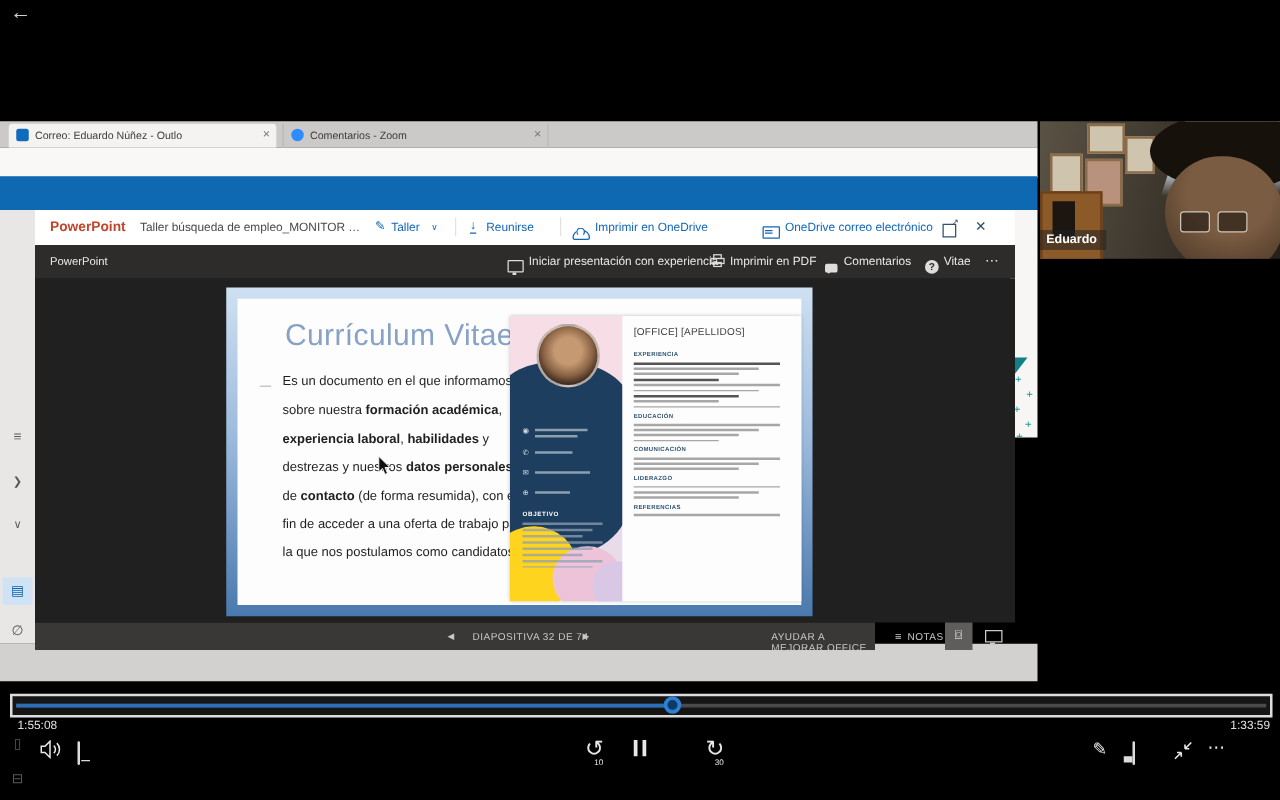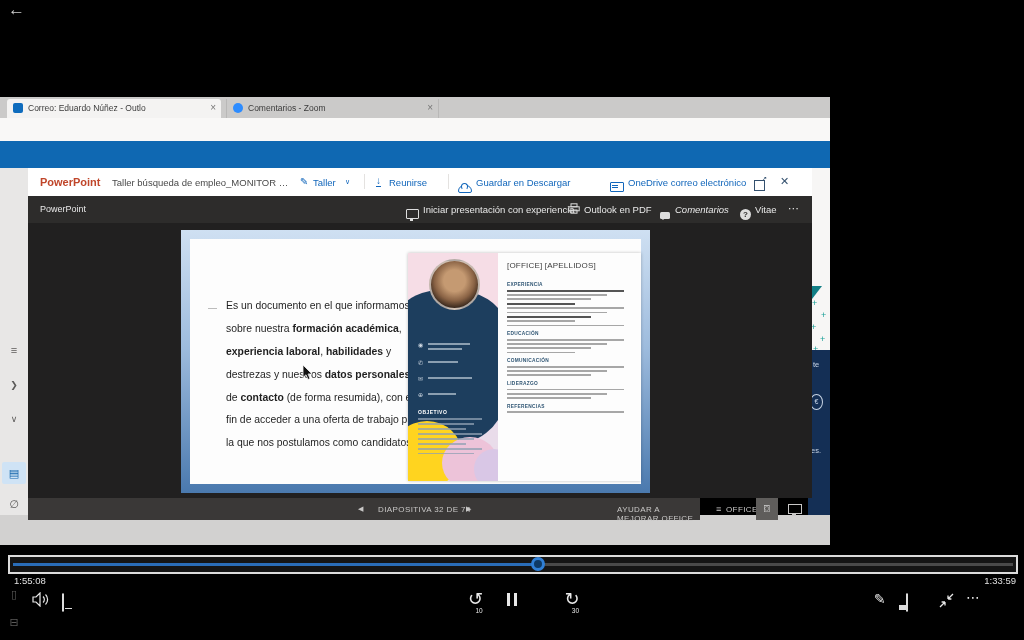--- a/index.html
+++ b/index.html
@@ -278,69 +278,65 @@
 
   
   <div class="abs" id="rrail-light">
     <div id="rrail-wedge"></div>
     <span class="plus" style="left:4px;top:130px;">+</span>
     <span class="plus" style="left:13px;top:142px;">+</span>
     <span class="plus" style="left:3px;top:154px;">+</span>
     <span class="plus" style="left:12px;top:166px;">+</span>
     <span class="plus" style="left:5px;top:176px;">+</span>
   </div>
-  <div class="abs" id="rrail-navy">
-    <span class="railfrag" style="left:5px;top:10px;">te</span>
-    <span id="railring">€</span>
-    <span class="railfrag" style="left:3px;top:96px;">es.</span>
-  </div>
 
   
   <div class="abs" id="ppthead">
     <span class="abs" id="pptbrand">PowerPoint</span>
     <span class="abs ell" id="pptdoc">Taller búsqueda de empleo_MONITOR D...</span>
     <span class="abs bluglyph" style="left:272px;top:8px;font-size:10px;">✎</span>
     <span class="abs bluact" style="left:285px;top:9px;">Taller</span>
     <span class="abs bluglyph" style="left:317px;top:10px;font-size:7px;">∨</span>
     <span class="hdvr" style="left:336px;"></span>
     <span class="abs bluglyph" style="left:348px;top:8px;font-size:10px;border-bottom:1.2px solid #1166bb;line-height:10px;">↓</span>
     <span class="abs bluact" style="left:361px;top:9px;">Reunirse</span>
     <span class="hdvr" style="left:420px;"></span>
     <span class="abs" style="left:430px;top:10px;"><span class="cloud"></span></span>
-    <span class="abs bluact" style="left:448px;top:9px;">Guardar en Descargar</span>
+    <span class="abs bluact" style="left:448px;top:9px;">Imprimir en OneDrive</span>
     <span class="abs" style="left:582px;top:9px;"><span class="mailpane"></span></span>
     <span class="abs bluact" style="left:600px;top:9px;">OneDrive correo electrónico</span>
     <span class="abs" style="left:726px;top:9px;"><span class="popout"></span></span>
     <span class="abs" id="pptclose" style="left:752px;top:7px;">✕</span>
   </div>
 
   <div class="abs" id="ppttool">
     <span class="abs tlabel" style="left:12px;top:8px;font-size:9px;">PowerPoint</span>
     <span class="abs" style="left:378px;top:8px;"><span class="scricon"></span></span>
     <span class="abs tlabel" style="left:395px;top:8px;">Iniciar presentación con experiencia</span>
     <span class="abs" style="left:540px;top:7px;">
       <svg width="12" height="11" viewBox="0 0 12 11">
           <rect x="3" y="0.8" width="6" height="3" fill="none" stroke="#ddd" stroke-width="1"></rect>
           <rect x="0.8" y="3.8" width="10.4" height="4" fill="none" stroke="#ddd" stroke-width="1"></rect>
           <rect x="3" y="7" width="6" height="3.2" fill="none" stroke="#ddd" stroke-width="1"></rect>
         </svg>
     </span>
-    <span class="abs tlabel" style="left:556px;top:8px;">Outlook en PDF</span>
+    <span class="abs tlabel" style="left:556px;top:8px;">Imprimir en PDF</span>
     <span class="abs" style="left:632px;top:8px;"><span class="cmticon"></span></span>
-    <span class="abs tlabel" style="left:647px;top:8px;font-style:italic;">Comentarios</span>
+    <span class="abs tlabel" style="left:647px;top:8px;">Comentarios</span>
     <span class="abs" style="left:712px;top:7px;"><span class="helpc">?</span></span>
     <span class="abs tlabel" style="left:727px;top:8px;">Vitae</span>
     <span class="abs tlabel" style="left:760px;top:6px;font-size:11px;">⋯</span>
   </div>
 
   <div class="abs" id="pptcanvas"></div>
 
   
   <div class="abs" id="slide">
     <div id="slidepage">
+      <div id="slidetitle">Currículum Vitae</div>
       <div id="slidedash">—</div>
       <div id="slidebody"><span>Es un documento en el que informamos sobre  nuestra </span><span class="b">formación académica</span><span>, </span><span class="b">experiencia laboral</span><span>, </span><span class="b">habilidades</span><span> y destrezas y nuestros </span><span class="b">datos  personales</span><span> y de </span><span class="b">contacto</span><span> (de forma resumida), con el fin de acceder a  una oferta de trabajo para la que nos postulamos como candidatos.</span></div>
 
       <div id="cv">
         <div id="cvleft">
           <div id="cvpink"></div>
           <div id="cvnavy"></div>
           <div id="cvyellow"></div>
           <div id="cvpinkblob"></div>
           <div id="cvlav"></div>
@@ -407,26 +403,39 @@
       </svg>
   </div>
 
   
   <div class="abs" id="pptstatus">
     <span class="stitem" style="left:330px;font-size:7px;">◀</span>
     <span class="stitem" style="left:350px;">DIAPOSITIVA 32 DE 74</span>
     <span class="stitem" style="left:438px;font-size:7px;">▶</span>
     <span class="stitem" style="left:589px;">AYUDAR A MEJORAR OFFICE</span>
     <span class="stitem" style="left:688px;font-size:9px;top:6px;">≡</span>
-    <span class="stitem" style="left:698px;">OFFICE</span>
+    <span class="stitem" style="left:698px;">NOTAS</span>
     <span class="abs" id="bookbox">⌼</span>
     <span class="stitem" style="left:760px;top:6px;"><span class="monico"></span></span>
   </div>
 
   
+  <div class="abs" id="webcam">
+    <div id="wcwindow"></div>
+    <div class="frame" style="left:38px;top:2px;width:26px;height:20px;"></div>
+    <div class="frame" style="left:8px;top:26px;width:22px;height:28px;"></div>
+    <div class="frame" style="left:36px;top:30px;width:26px;height:34px;background:#b8927c;"></div>
+    <div class="frame" style="left:68px;top:12px;width:20px;height:26px;"></div>
+    <div id="wchair"></div>
+    <div id="wcface"></div>
+    <div class="lens" style="left:112px;"></div>
+    <div class="lens" style="left:142px;"></div>
+    <div id="wcobj"></div>
+    <div id="wclabel">Eduardo</div>
+  </div>
 
   
   <div class="abs" id="timeline">
     <div id="tl-track"></div>
     <div id="tl-progress" style="width: calc(52.5% - 3px);"></div>
     <div id="tl-knob" style="left: calc(52.5% - 7px);"></div>
   </div>
   <div class="abs tl-time" style="left:14px;">1:55:08</div>
   <div class="abs tl-time" style="right:8px;">1:33:59</div>
 

